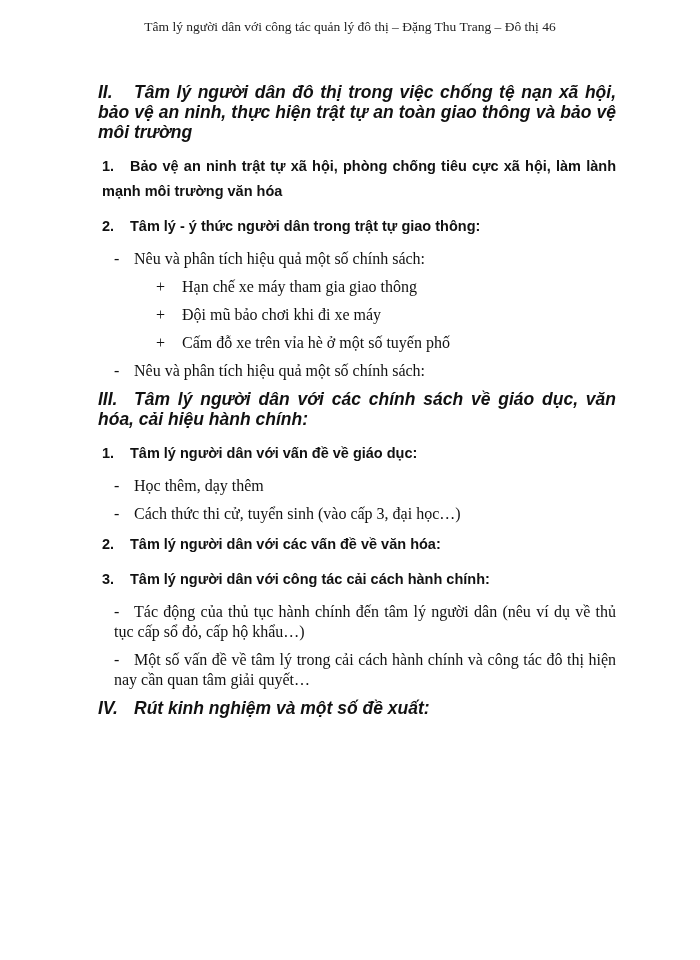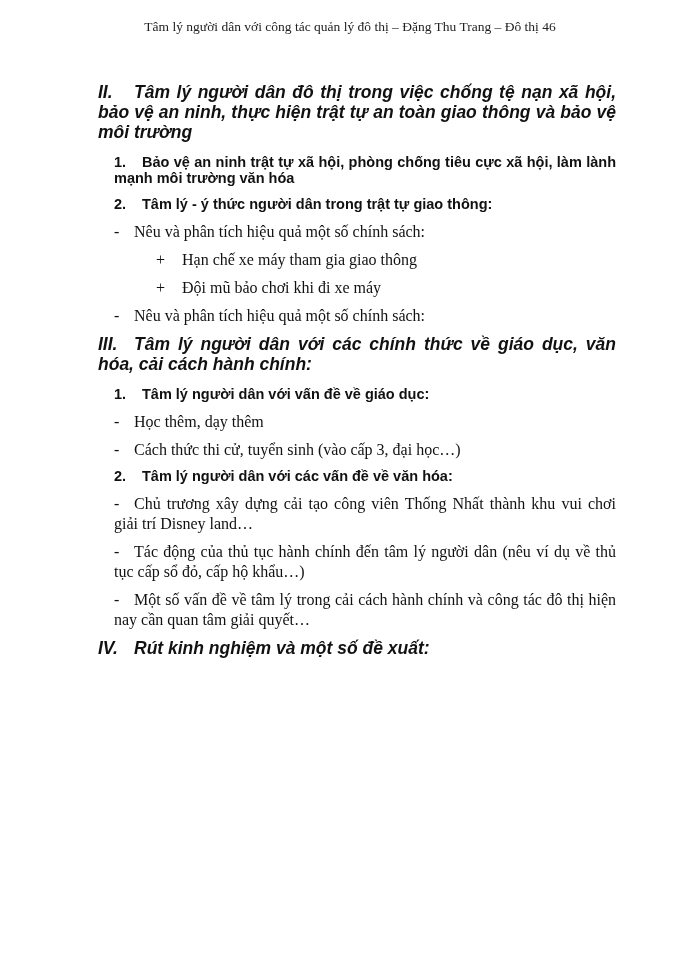--- a/index.html
+++ b/index.html
@@ -10,21 +10,21 @@
     font-family: "Liberation Serif", "DejaVu Serif", serif; font-size: 13.5px; color: #222;
   }
   .content { position: absolute; left: 98px; top: 82px; width: 518px; }
   .h1 {
     font-family: "Liberation Sans", "DejaVu Sans", sans-serif; font-weight: bold; font-style: italic;
     font-size: 17.5px; line-height: 20px; margin: 0 0 12px 0; text-align: justify;
   }
   .h1 .num { display: inline-block; width: 36px; }
   .h2 {
     font-family: "Liberation Sans", "DejaVu Sans", sans-serif; font-weight: bold;
-    font-size: 14.5px; line-height: 16px; margin: 0 0 10px 16px; text-align: justify;
+    font-size: 14.5px; line-height: 25px; margin: 0 0 10px 4px; text-align: justify;
   }
   .h2 .num { display: inline-block; width: 28px; }
   .p {
     font-family: "Liberation Serif", "DejaVu Serif", serif; font-size: 16px;
     line-height: 20px; margin: 0 0 8px 16px; text-align: justify;
   }
   .dash { display: inline-block; width: 20px; }
   .plus-item { padding-left: 42px; }
   .plus { display: inline-block; width: 26px; }
   .indent-first { text-indent: 42px; }
@@ -50,46 +50,49 @@
     </div>
     <div class="p">
       <span class="dash">-</span><span>Nêu và phân tích hiệu quả một số chính sách:</span>
     </div>
     <div class="p plus-item">
       <span class="plus">+</span><span>Hạn chế xe máy tham gia giao thông</span>
     </div>
     <div class="p plus-item">
       <span class="plus">+</span><span>Đội mũ bảo chơi khi đi xe máy</span>
     </div>
+    <div class="p plus-item">
+      <span class="plus">+</span><span>Cấm đỗ xe trên vỉa hè ở một số tuyến phố</span>
+    </div>
 
     <div class="p">
       <span class="dash">-</span><span>Nêu và phân tích hiệu quả một số chính sách:</span>
     </div>
 
     <div class="h1" style="margin-top:4px;">
-      <span class="num">III.</span><span>Tâm lý người dân với các chính thức về giáo dục, văn hóa, cải cách hành chính:</span>
+      <span class="num">III.</span><span>Tâm lý người dân với các chính sách về giáo dục, văn hóa, cải hiệu hành chính:</span>
     </div>
 
     <div class="h2">
       <span class="num">1.</span><span>Tâm lý người dân với vấn đề về giáo dục:</span>
     </div>
     <div class="p">
       <span class="dash">-</span><span>Học thêm, dạy thêm</span>
     </div>
     <div class="p">
       <span class="dash">-</span><span>Cách thức thi cử, tuyển sinh (vào cấp 3, đại học…)</span>
     </div>
 
     <div class="h2">
       <span class="num">2.</span><span>Tâm lý người dân với các vấn đề về văn hóa:</span>
     </div>
-    <div class="p">
-      <span class="dash">-</span><span>Chủ trương xây dựng cải tạo công viên Thống Nhất thành khu vui chơi giải trí Disney land…</span>
+
+    <div class="h2">
+      <span class="num">3.</span><span>Tâm lý người dân với công tác cải cách hành chính:</span>
     </div>
-
     <div class="p">
       <span class="dash">-</span><span>Tác động của thủ tục hành chính đến tâm lý người dân (nêu ví dụ về thủ tục cấp sổ đỏ, cấp hộ khẩu…)</span>
     </div>
     <div class="p">
       <span class="dash">-</span><span>Một số vấn đề về tâm lý trong cải cách hành chính và công tác đô thị hiện nay cần quan tâm giải quyết…</span>
     </div>
 
     <div class="h1" style="margin-top:4px;">
       <span class="num">IV.</span><span>Rút kinh nghiệm và một số đề xuất:</span>
     </div>

